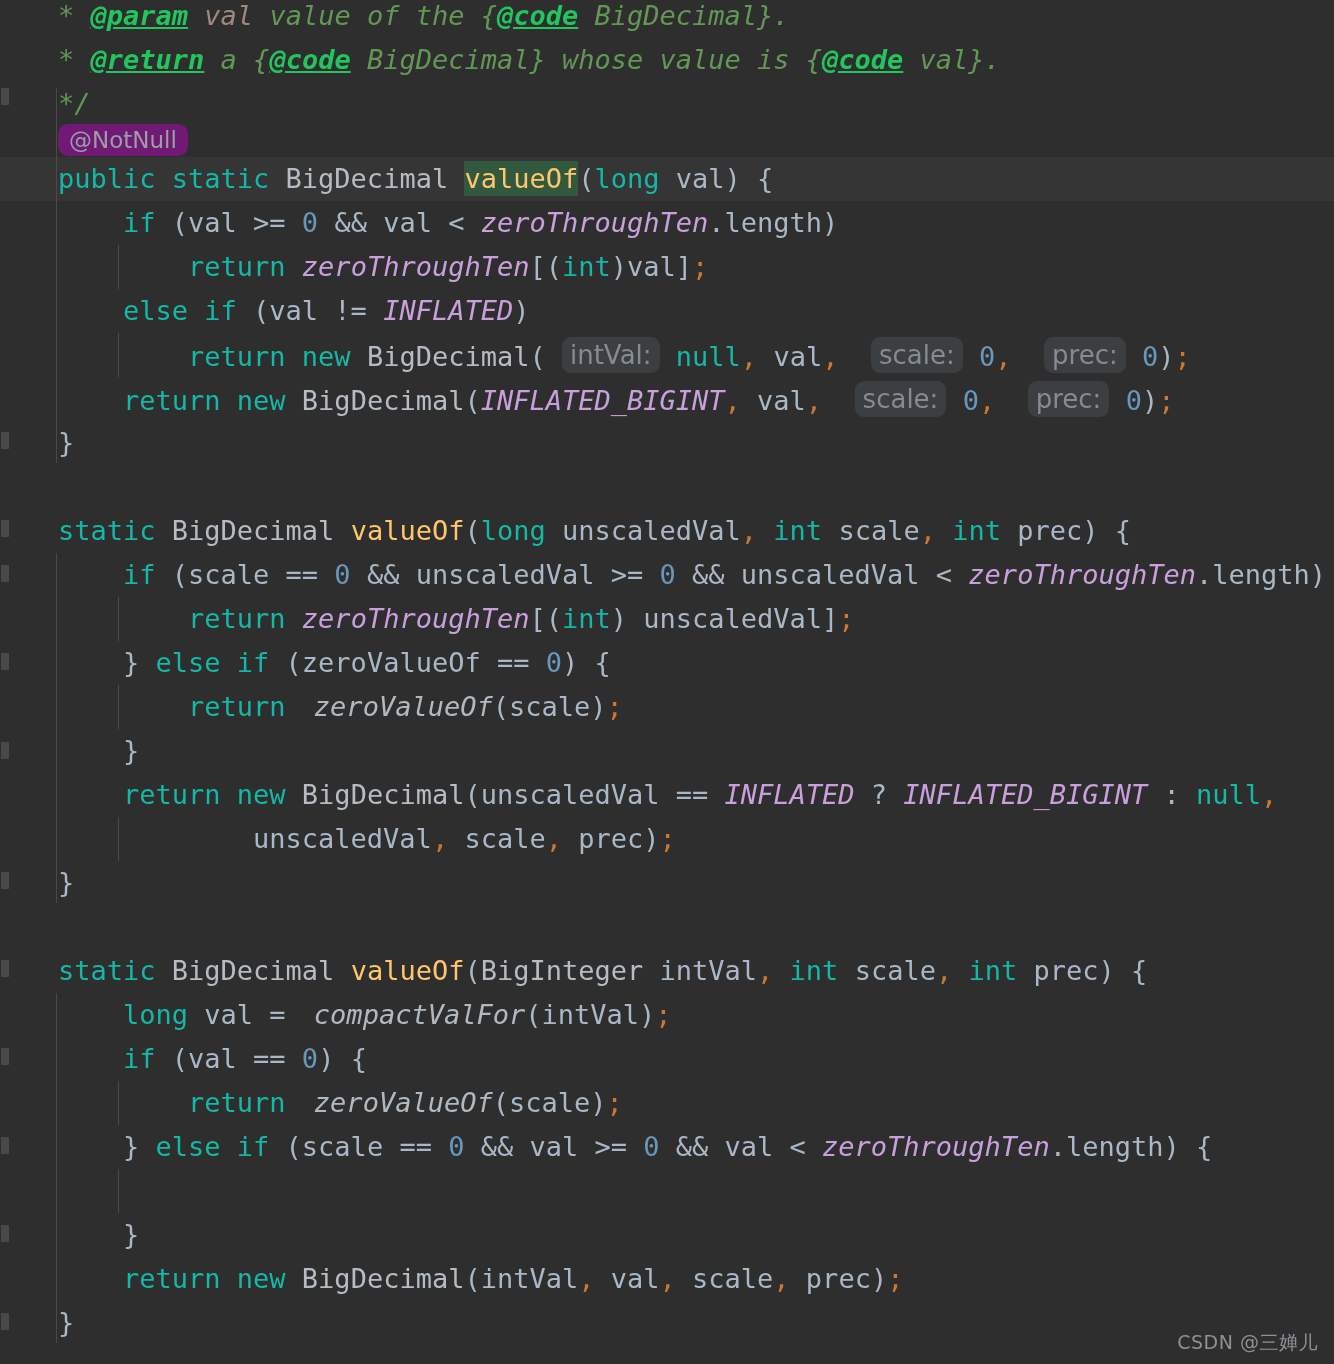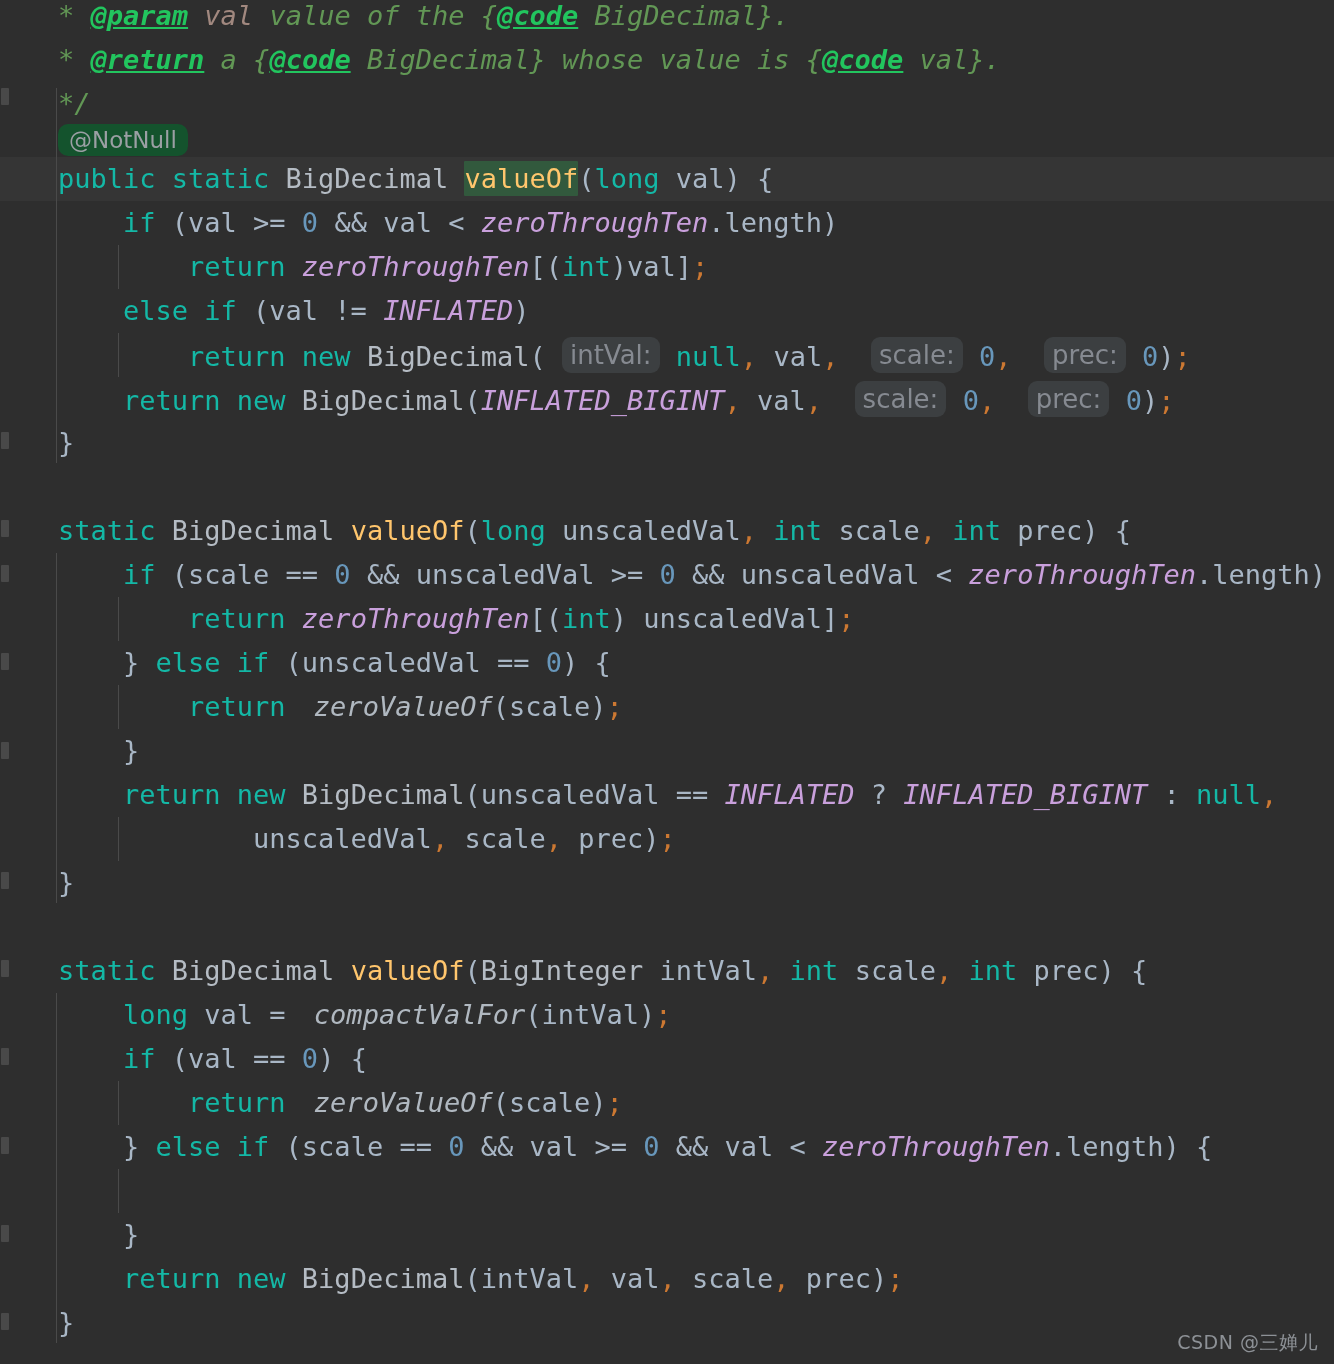--- a/index.html
+++ b/index.html
@@ -103,21 +103,21 @@
     background: #3c3f41;
     border-radius: 9px;
     padding: 3px 8px;
     vertical-align: 2px;
     letter-spacing: 0;
   }
   .inlay-annot {
     font-family: "DejaVu Sans", "Liberation Sans", sans-serif;
     font-size: 23px;
     color: #9b9fa4;
-    background: #14532d;
+    background: #701a75;
     border-radius: 10px;
     padding: 3px 11px;
   }
   .annot-line {
     position: absolute;
     left: 58px;
     height: 40px;
     line-height: 40px;
   }
 
@@ -190,21 +190,21 @@
     <div class="line" style="top:377px; left:58px;"><span class="t-plain">    </span><span class="t-kw">return new</span><span class="t-plain"> </span><span class="t-type">BigDecimal</span><span class="t-punct">(</span><span class="t-static">INFLATED_BIGINT</span><span class="t-semi">,</span><span class="t-plain"> val</span><span class="t-semi">,</span><span class="t-plain">  </span><span class="inlay">scale:</span><span class="t-plain"> </span><span class="t-num">0</span><span class="t-semi">,</span><span class="t-plain">  </span><span class="inlay">prec:</span><span class="t-plain"> </span><span class="t-num">0</span><span class="t-punct">)</span><span class="t-semi">;</span></div>
 
     <div class="line" style="top:421px; left:58px;"><span class="t-punct">}</span></div>
 
     <div class="line" style="top:509px; left:58px;"><span class="t-kw">static</span><span class="t-plain"> </span><span class="t-type">BigDecimal</span><span class="t-plain"> </span><span class="t-method">valueOf</span><span class="t-punct">(</span><span class="t-kw">long</span><span class="t-plain"> unscaledVal</span><span class="t-semi">,</span><span class="t-plain"> </span><span class="t-kw">int</span><span class="t-plain"> scale</span><span class="t-semi">,</span><span class="t-plain"> </span><span class="t-kw">int</span><span class="t-plain"> prec</span><span class="t-punct">) {</span></div>
 
     <div class="line" style="top:553px; left:58px;"><span class="t-plain">    </span><span class="t-kw">if</span><span class="t-plain"> (scale == </span><span class="t-num">0</span><span class="t-plain"> &amp;&amp; unscaledVal &gt;= </span><span class="t-num">0</span><span class="t-plain"> &amp;&amp; unscaledVal &lt; </span><span class="t-static">zeroThroughTen</span><span class="t-plain">.length) {</span></div>
 
     <div class="line" style="top:597px; left:58px;"><span class="t-plain">        </span><span class="t-kw">return</span><span class="t-plain"> </span><span class="t-static">zeroThroughTen</span><span class="t-punct">[(</span><span class="t-kw">int</span><span class="t-punct">)</span><span class="t-plain"> unscaledVal]</span><span class="t-semi">;</span></div>
 
-    <div class="line" style="top:641px; left:58px;"><span class="t-plain">    </span><span class="t-punct">} </span><span class="t-kw">else if</span><span class="t-plain"> (unscaledVal == </span><span class="t-num">0</span><span class="t-punct">) {</span></div>
+    <div class="line" style="top:641px; left:58px;"><span class="t-plain">    </span><span class="t-punct">} </span><span class="t-kw">else if</span><span class="t-plain"> (zeroValueOf == </span><span class="t-num">0</span><span class="t-punct">) {</span></div>
 
     <div class="line" style="top:685px; left:58px;"><span class="t-plain">        </span><span class="t-kw">return</span><span class="t-plain"> </span><span class="t-smeth">zeroValueOf</span><span class="t-punct">(</span><span class="t-plain">scale</span><span class="t-punct">)</span><span class="t-semi">;</span></div>
 
     <div class="line" style="top:729px; left:58px;"><span class="t-plain">    </span><span class="t-punct">}</span></div>
 
     <div class="line" style="top:773px; left:58px;"><span class="t-plain">    </span><span class="t-kw">return new</span><span class="t-plain"> </span><span class="t-type">BigDecimal</span><span class="t-punct">(</span><span class="t-plain">unscaledVal == </span><span class="t-static">INFLATED</span><span class="t-plain"> ? </span><span class="t-static">INFLATED_BIGINT</span><span class="t-plain"> : </span><span class="t-kw">null</span><span class="t-semi">,</span></div>
 
     <div class="line" style="top:817px; left:58px;"><span class="t-plain">            unscaledVal</span><span class="t-semi">,</span><span class="t-plain"> scale</span><span class="t-semi">,</span><span class="t-plain"> prec</span><span class="t-punct">)</span><span class="t-semi">;</span></div>
 
     <div class="line" style="top:861px; left:58px;"><span class="t-punct">}</span></div>

